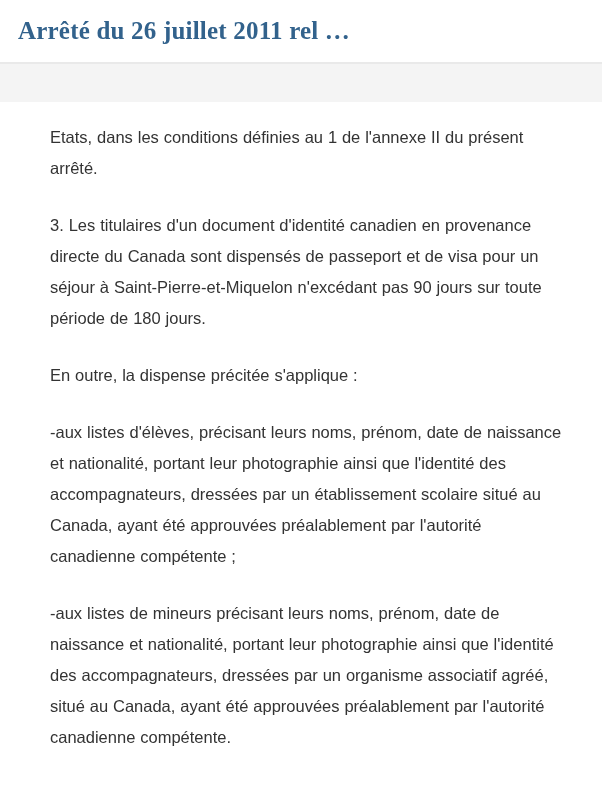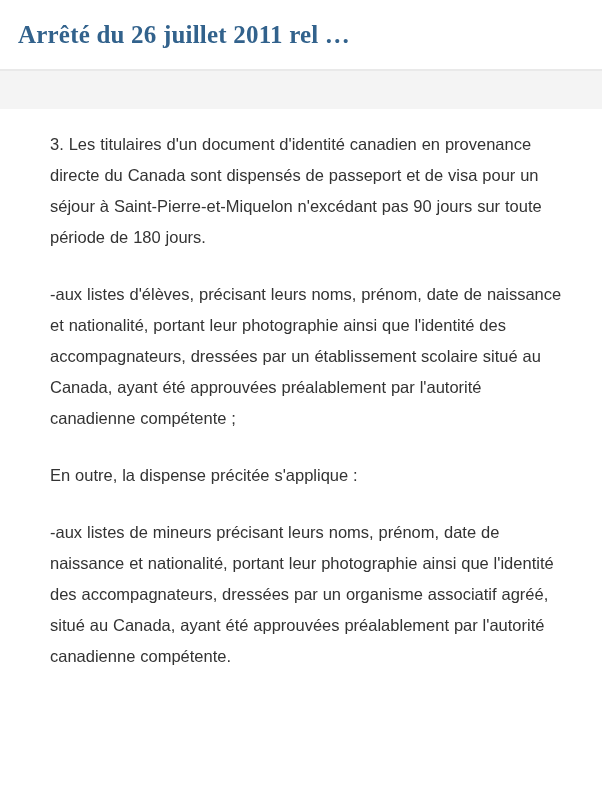--- a/index.html
+++ b/index.html
@@ -14,21 +14,21 @@
     overflow: hidden;
   }
   .page {
     position: relative;
     width: 602px;
     height: 800px;
     background: #ffffff;
     box-sizing: border-box;
   }
   .header {
-    height: 69px;
+    height: 62px;
     background: #ffffff;
     display: flex;
     align-items: center;
     padding: 0 18px;
     box-sizing: border-box;
   }
   .header-title {
     font-family: "Liberation Serif", serif;
     font-weight: bold;
     font-size: 25px;
@@ -70,19 +70,20 @@
 
   <div class="header">
     <div class="header-title">Arrêté du 26 juillet 2011 rel …</div>
   </div>
 
   <div class="header-rule"></div>
 
   <div class="subbar"></div>
 
   <div class="content">
+    <p class="para">Etats, dans les conditions définies au 1 de l'annexe II du présent arrêté.</p>
     <p class="para">3. Les titulaires d'un document d'identité canadien en provenance directe du Canada sont dispensés de passeport et de visa pour un séjour à Saint-Pierre-et-Miquelon n'excédant pas 90 jours sur toute période de 180 jours.</p>
+    <p class="para">En outre, la dispense précitée s'applique :</p>
     <p class="para">-aux listes d'élèves, précisant leurs noms, prénom, date de naissance et nationalité, portant leur photographie ainsi que l'identité des accompagnateurs, dressées par un établissement scolaire situé au Canada, ayant été approuvées préalablement par l'autorité canadienne compétente ;</p>
-    <p class="para">En outre, la dispense précitée s'applique :</p>
     <p class="para">-aux listes de mineurs précisant leurs noms, prénom, date de naissance et nationalité, portant leur photographie ainsi que l'identité des accompagnateurs, dressées par un organisme associatif agréé, situé au Canada, ayant été approuvées préalablement par l'autorité canadienne compétente.</p>
   </div>
 
 </div>
 
 </body></html>

